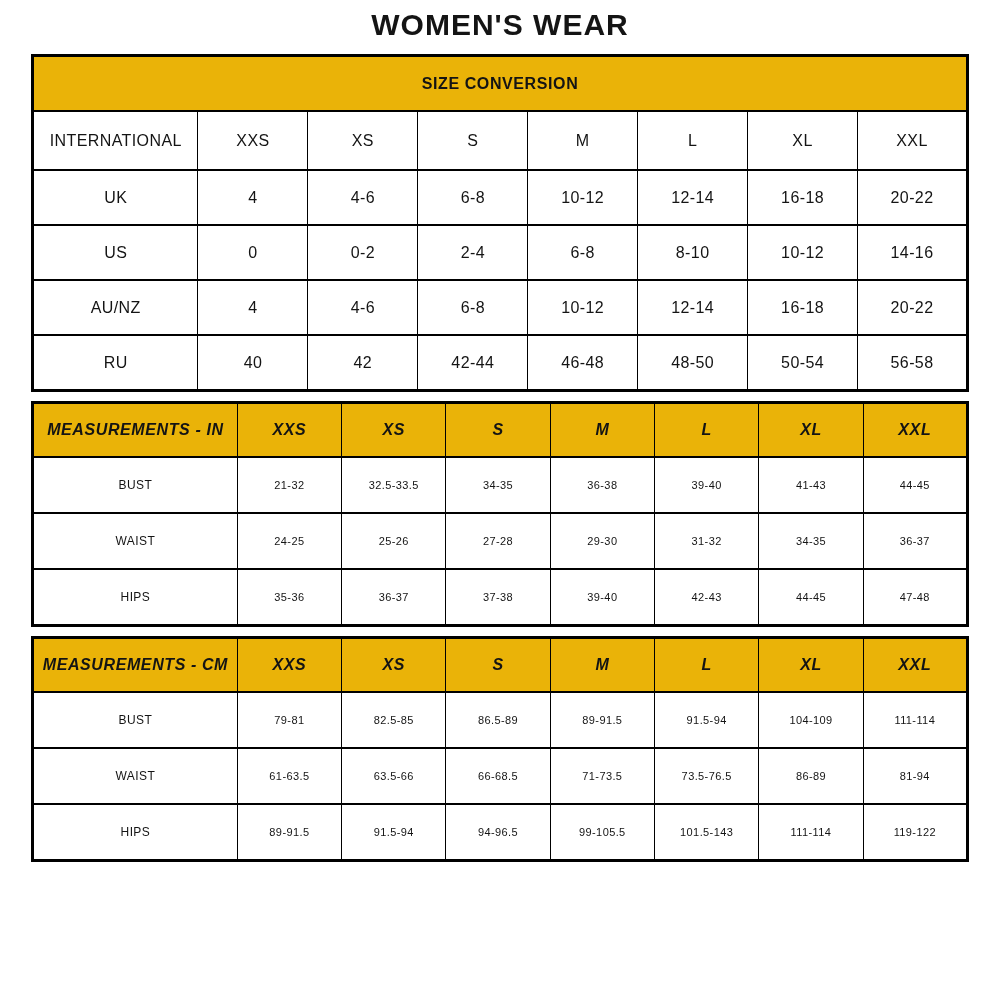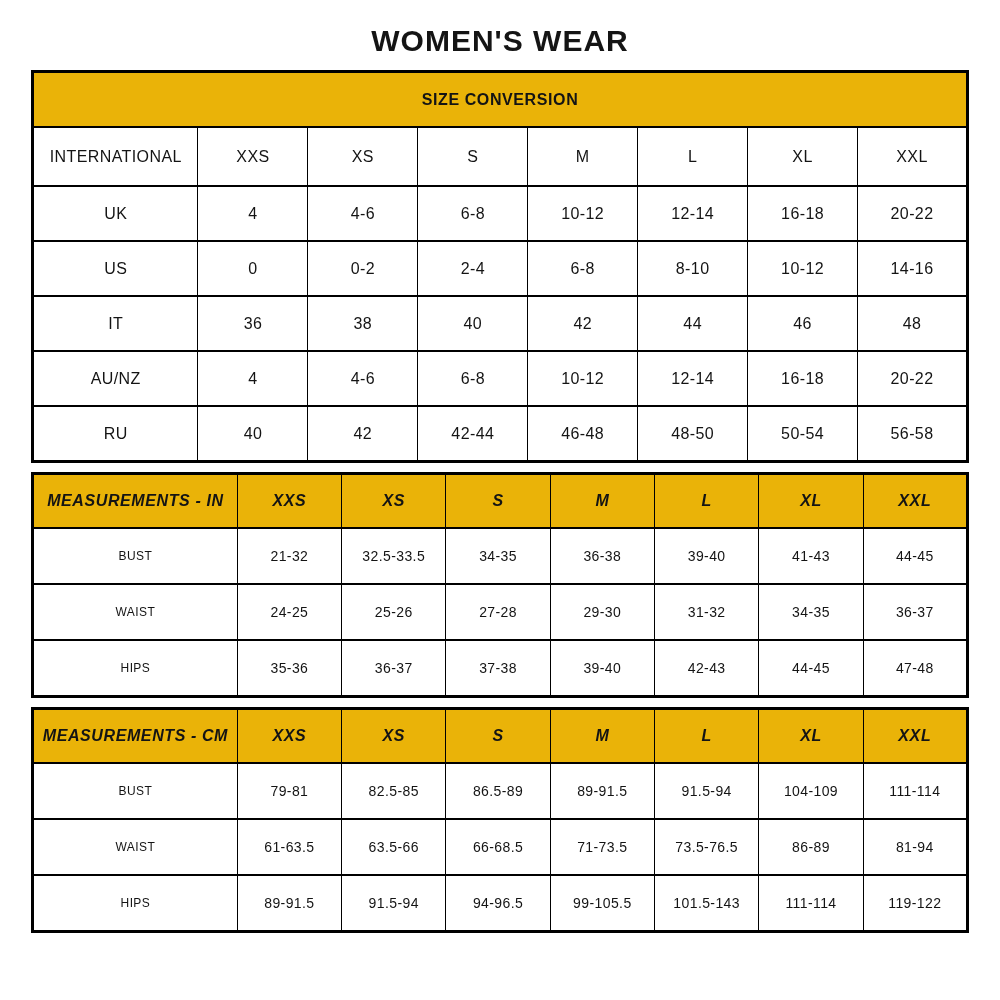--- a/index.html
+++ b/index.html
@@ -8,21 +8,21 @@
     background: #ffffff;
     width: 1000px;
     height: 1000px;
     font-family: "Liberation Sans", sans-serif;
     color: #141414;
   }
   .page {
     width: 1000px;
     height: 1000px;
     box-sizing: border-box;
-    padding-top: 24px;
+    padding-top: 8px;
   }
   h1.page-title {
     margin: 0 0 12px 0;
     text-align: center;
     font-size: 30px;
     font-weight: 700;
     letter-spacing: 1px;
     color: #141414;
   }
   table.size-table {
@@ -51,21 +51,21 @@
   }
   
   table.conv td { font-size: 16px; height: 51px; }
   table.conv tr.intl td { height: 55px; }
   table.conv col.c-label { width: 17.7%; }
   table.conv col.c-size  { width: 11.757%; }
   
   table.meas col.c-label { width: 21.9%; }
   table.meas col.c-size  { width: 11.157%; }
   table.meas td.row-label { font-size: 12px; height: 52px; }
-  table.meas td.val { font-size: 14px; height: 52px; }
+  table.meas td.val { font-size: 11px; height: 52px; }
   table.meas tr.band td { height: 50px; font-style: italic; }
 </style>
 </head>
 <body>
 
 <div class="page">
 
   <h1 class="page-title">WOMEN'S WEAR</h1>
 
   <table class="size-table conv">
@@ -105,30 +105,20 @@
       </tr>
       <tr>
         <td class="row-label">US</td>
         <td class="val">0</td>
         <td class="val">0-2</td>
         <td class="val">2-4</td>
         <td class="val">6-8</td>
         <td class="val">8-10</td>
         <td class="val">10-12</td>
         <td class="val">14-16</td>
-      </tr>
-      <tr>
-        <td class="row-label">IT</td>
-        <td class="val">36</td>
-        <td class="val">38</td>
-        <td class="val">40</td>
-        <td class="val">42</td>
-        <td class="val">44</td>
-        <td class="val">46</td>
-        <td class="val">48</td>
       </tr>
       <tr>
         <td class="row-label">AU/NZ</td>
         <td class="val">4</td>
         <td class="val">4-6</td>
         <td class="val">6-8</td>
         <td class="val">10-12</td>
         <td class="val">12-14</td>
         <td class="val">16-18</td>
         <td class="val">20-22</td>

